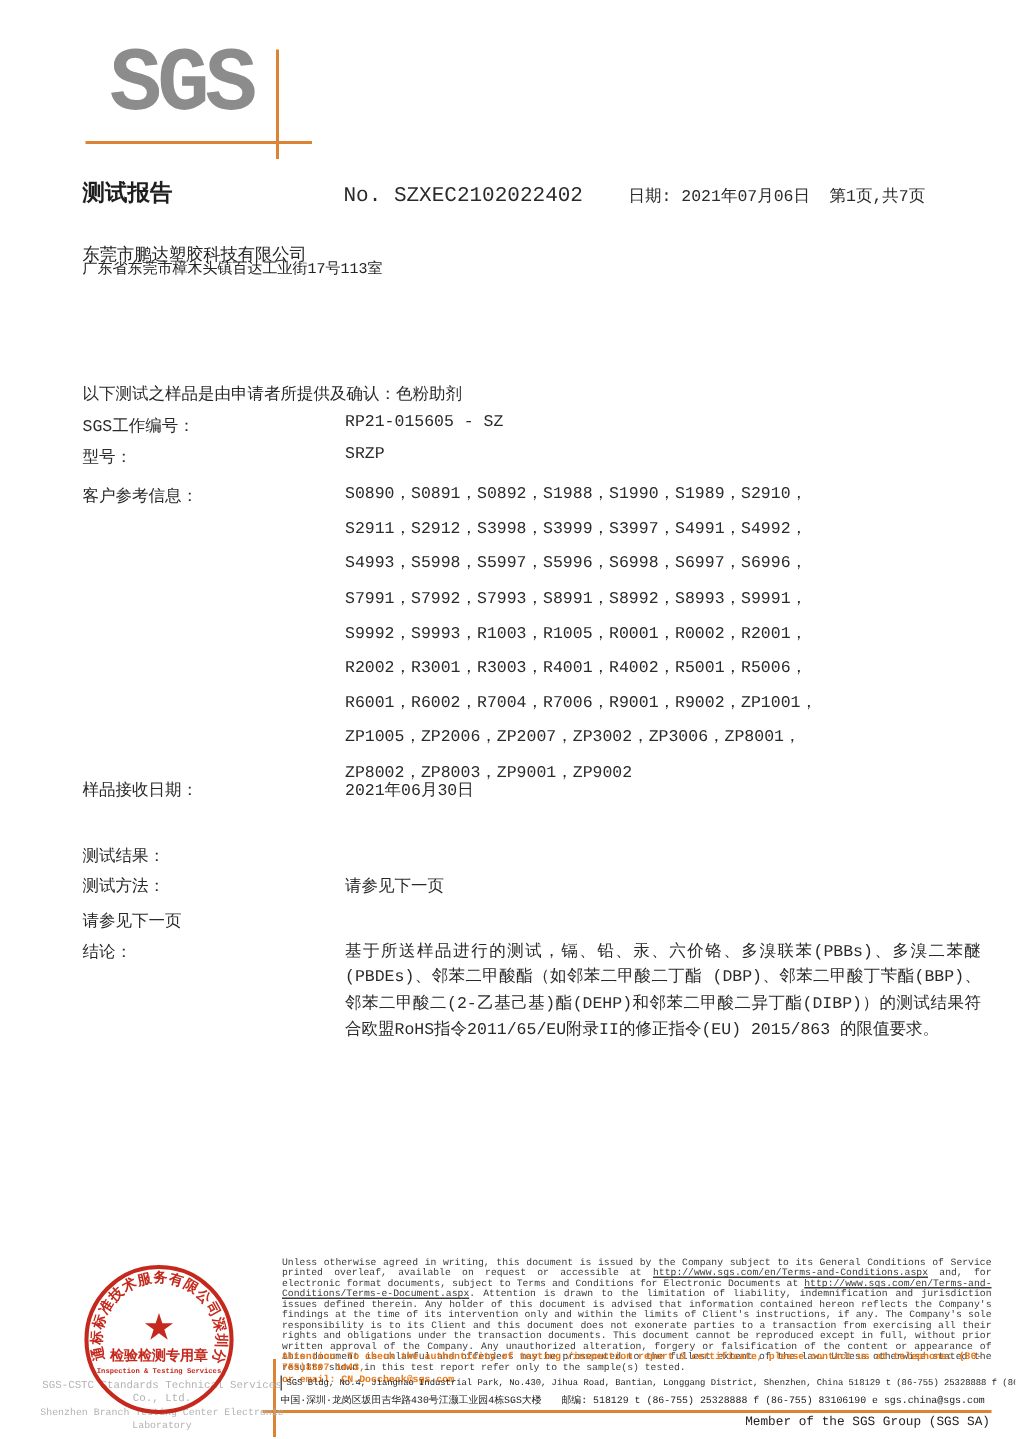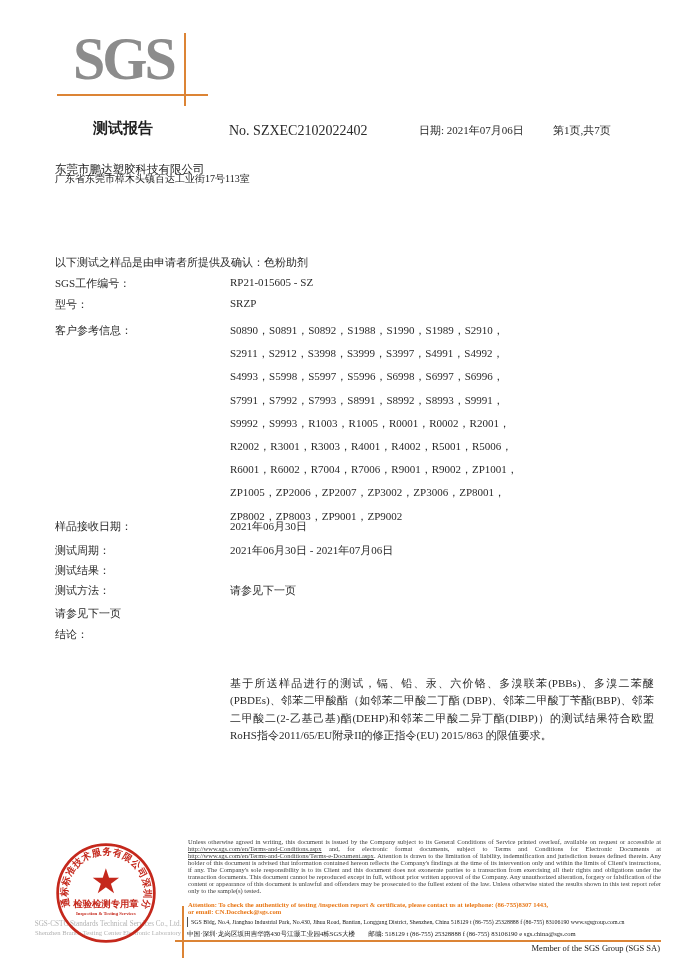--- a/index.html
+++ b/index.html
@@ -1,46 +1,46 @@
 <!DOCTYPE html>
 <html><head>
 <meta charset="utf-8">
 <style>
   html,body { margin:0; padding:0; background:#ffffff; }
   .page {
     position:relative; width:677px; height:959px; background:#ffffff;
-    font-family:Liberation Serif, serif; color:#2a2a2a;
+    font-family:Liberation Mono, monospace; color:#2a2a2a;
     overflow:hidden;
   }
 
   
   .logo-text {
     position:absolute; left:73px; top:24px; font-size:57px; font-weight:bold;
     color:#8c8c8c; letter-spacing:-3px;
     transform:scale(1.02,1.06); transform-origin:left top;
   }
   .hline-top { position:absolute; left:57px; top:94px; width:151px; height:2px; background:#dc8435; }
   .vline-top { position:absolute; left:184px; top:33px; width:2px; height:73px; background:#dc8435; }
 
-  .r-title { position:absolute; left:55px; top:119px; font-size:15px; font-weight:bold; color:#1e1e1e;margin-left:38px; }
+  .r-title { position:absolute; left:55px; top:119px; font-size:15px; font-weight:bold; color:#1e1e1e; }
   .r-no    { position:absolute; left:229px; top:123px; font-size:14px; }
   .r-date  { position:absolute; left:419px; top:123px; font-size:11px; }
   .r-page  { position:absolute; left:553px; top:123px; font-size:11px; }
 
   .applicant-name    { position:absolute; left:55px; top:162px; font-size:11.5px; color:#222; }
   .applicant-address { position:absolute; left:55px; top:172px; font-size:10px; color:#222; }
 
   .sample-statement  { position:absolute; left:55px; top:255px; font-size:11px; }
 
   
   .frow { position:absolute; left:55px; display:flex; font-size:11px; }
   .flabel { width:175px; flex:0 0 175px; }
   .fvalue { width:424px; }
   .multiline { white-space:pre-line; line-height:23.2px; margin-top:-4px; }
-  .para { line-height:17.3px; text-align:justify;margin-top:48px; }
+  .para { line-height:17.3px; text-align:justify; }
 
   
   .legal {
     position:absolute; left:188px; top:838px; width:473px;
     font-size:6.5px; line-height:7.05px; color:#3d3d3d; text-align:justify;
   }
   .legal u { text-decoration:underline; }
   .attention {
     position:absolute; left:188px; top:901px; width:473px;
     font-size:6.6px; line-height:7.3px; font-weight:bold; color:#e87818;
@@ -100,24 +100,20 @@
 S9992，S9993，R1003，R1005，R0001，R0002，R2001，
 R2002，R3001，R3003，R4001，R4002，R5001，R5006，
 R6001，R6002，R7004，R7006，R9001，R9002，ZP1001，
 ZP1005，ZP2006，ZP2007，ZP3002，ZP3006，ZP8001，
 ZP8002，ZP8003，ZP9001，ZP9002</div>
   </div>
   <div class="frow" style="top:519px">
     <div class="flabel">样品接收日期：</div>
     <div class="fvalue">2021年06月30日</div>
   </div>
-  <div class="frow" style="top:543px">
-    <div class="flabel">测试周期：</div>
-    <div class="fvalue">2021年06月30日 - 2021年07月06日</div>
-  </div>
   <div class="frow" style="top:563px">
     <div class="flabel">测试结果：</div>
   </div>
   <div class="frow" style="top:583px">
     <div class="flabel">测试方法：</div>
     <div class="fvalue">请参见下一页</div>
   </div>
   <div class="frow" style="top:606px">
     <div class="fvalue">请参见下一页</div>
   </div>

